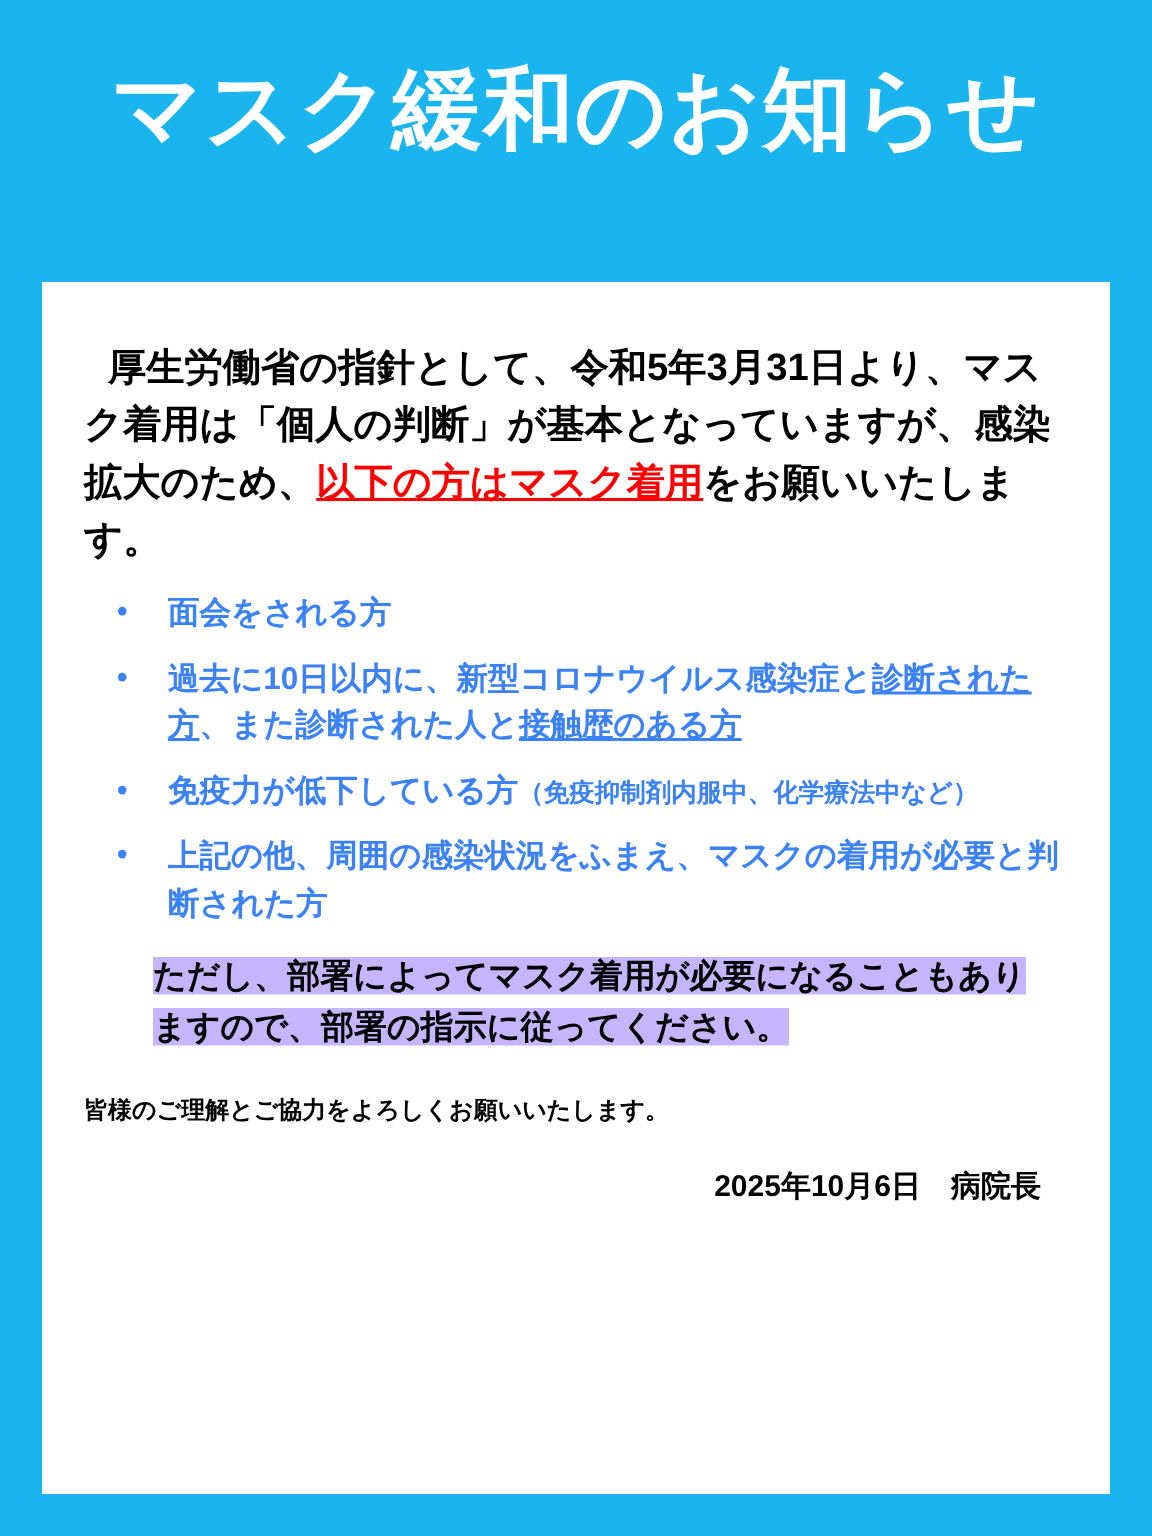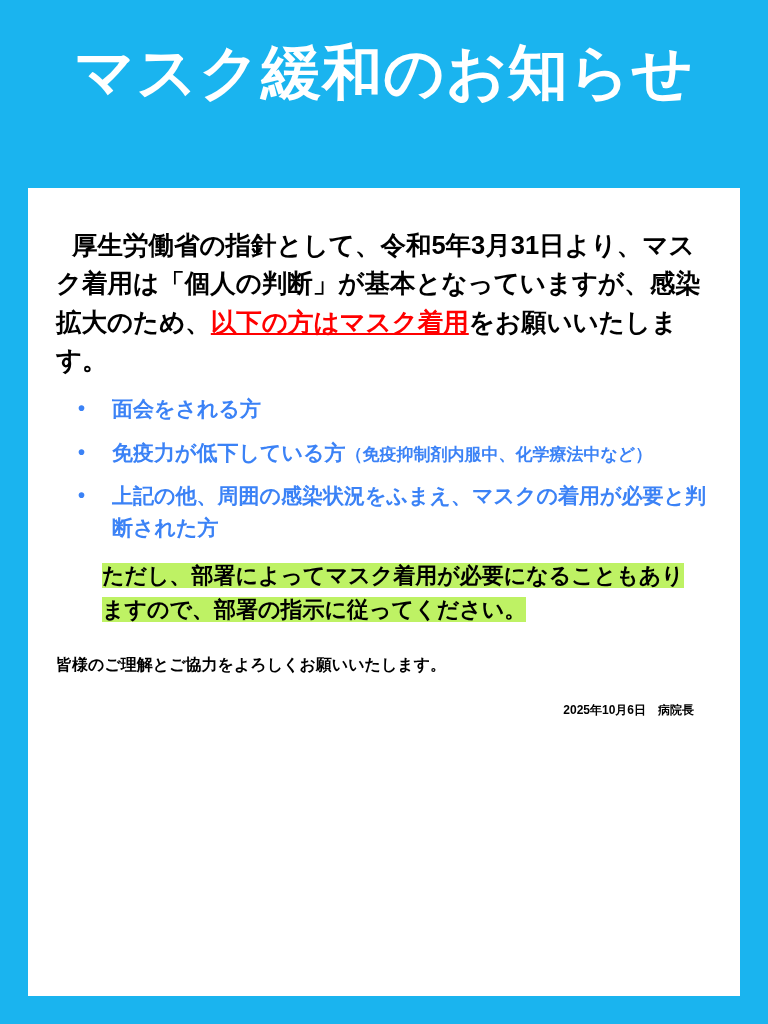--- a/index.html
+++ b/index.html
@@ -83,52 +83,53 @@
   }
   .note {
     margin: 16px 0 0 46px;
     font-size: 22px;
     font-weight: bold;
     line-height: 1.55;
     color: #000;
     width: 600px;
   }
   .note .mark {
-    background: #bef264;
+    background: #c4b5fd;
     box-decoration-break: clone;
     -webkit-box-decoration-break: clone;
   }
   .closing {
     margin: 28px 0 0 0;
     text-align: left;
     font-size: 16px;
     font-weight: bold;
     color: #000;
   }
   .signature {
     margin: 26px 18px 0 0;
     text-align: right;
-    font-size: 12px;
+    font-size: 20px;
     font-weight: bold;
     color: #000;
   }
 </style>
 </head>
 <body>
 
 <div class="poster">
 
   <div class="title">マスク緩和のお知らせ</div>
 
   <div class="card">
 
     <p class="lead"><span>厚生労働省の指針として、令和5年3月31日より、マスク着用は「個人の判断」が基本となっていますが、感染拡大のため、</span><span class="hl-red">以下の方はマスク着用</span><span>をお願いいたします。</span></p>
 
     <ul class="points">
       <li id="pt0"><span>面会をされる方</span></li>
+      <li id="pt2"><span>過去に10日以内に、新型コロナウイルス感染症と</span><span class="u">診断された方</span><span>、また診断された人と</span><span class="u">接触歴のある方</span></li>
       <li id="pt3"><span>免疫力が低下している方</span><span class="small">（免疫抑制剤内服中、化学療法中など）</span></li>
       <li id="pt4"><span>上記の他、周囲の感染状況をふまえ、マスクの着用が必要と判断された方</span></li>
     </ul>
 
     <p class="note"><span class="mark">ただし、部署によってマスク着用が必要になることもありますので、部署の指示に従ってください。</span></p>
 
     <p class="closing">皆様のご理解とご協力をよろしくお願いいたします。</p>
 
     <p class="signature">2025年10月6日　病院長</p>
 

